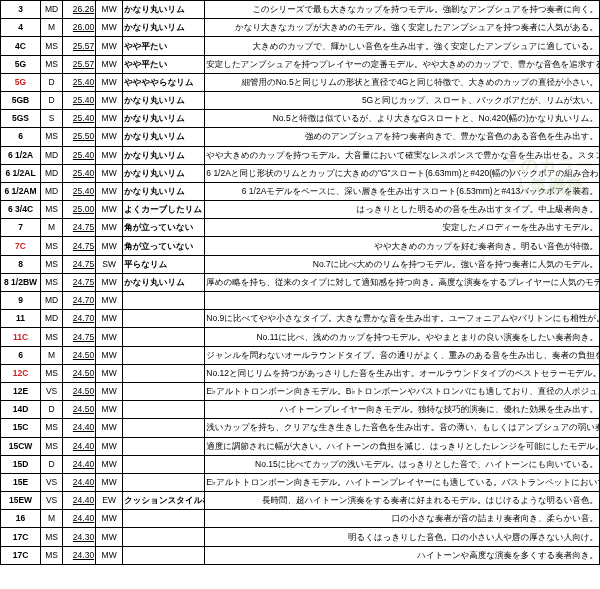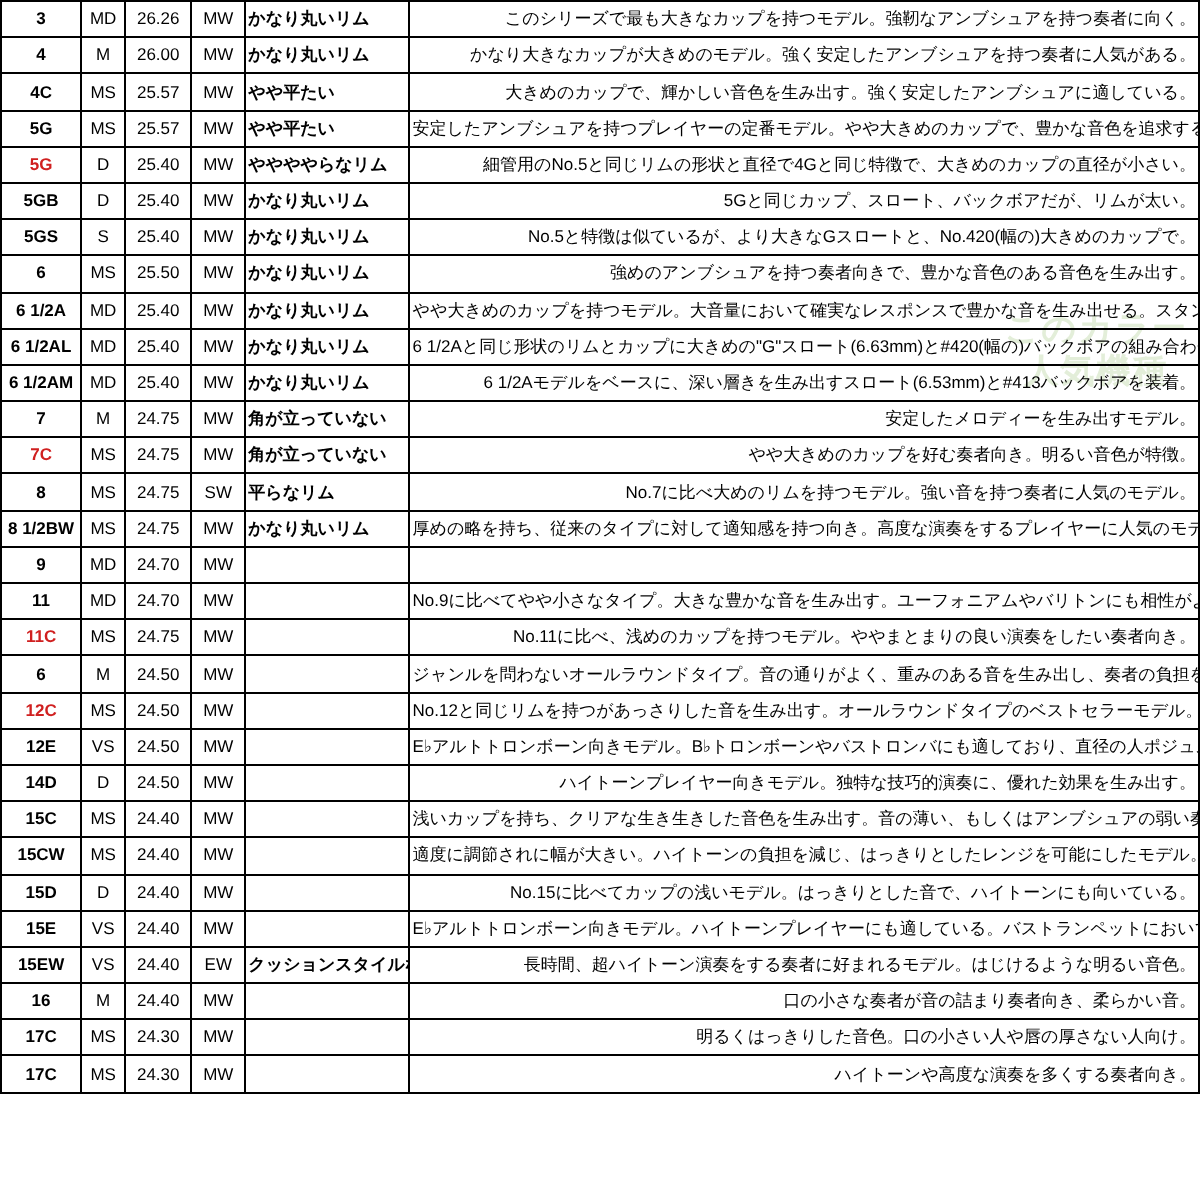--- a/index.html
+++ b/index.html
@@ -32,21 +32,21 @@
   col.c-model{width:40px;}
   col.c-cup{width:22px;}
   col.c-dia{width:33px;}
   col.c-mat{width:27px;}
   col.c-rim{width:82px;}
   col.c-desc{width:394px;}
 
   td.model{text-align:center;font-weight:bold;}
   td.model.bold-red{color:#d02020;}
   td.cup{text-align:center;}
-  td.dia{text-align:center;}
+  td.dia{text-align:right;text-decoration:underline;}
   td.mat{text-align:center;}
   td.rim{text-align:left;padding-left:3px;font-weight:bold;}
   td.desc{text-align:right;padding-left:2px;font-size:8.5px;}
 
   td.small-note{font-size:6.5px;}
 
   
   #watermark{
     position:absolute;
     right:6px;
@@ -130,21 +130,21 @@
           <td class="mat">MW</td>
           <td class="rim">かなり丸いリム</td>
           <td class="desc">5Gと同じカップ、スロート、バックボアだが、リムが太い。</td>
         </tr>
         <tr>
           <td class="model">5GS</td>
           <td class="cup">S</td>
           <td class="dia">25.40</td>
           <td class="mat">MW</td>
           <td class="rim">かなり丸いリム</td>
-          <td class="desc">No.5と特徴は似ているが、より大きなGスロートと、No.420(幅の)大きめのカップで。</td>
+          <td class="desc">No.5と特徴は似ているが、より大きなGスロートと、No.420(幅の)かなり丸いリム。</td>
         </tr>
         <tr>
           <td class="model">6</td>
           <td class="cup">MS</td>
           <td class="dia">25.50</td>
           <td class="mat">MW</td>
           <td class="rim">かなり丸いリム</td>
           <td class="desc">強めのアンブシュアを持つ奏者向きで、豊かな音色のある音色を生み出す。</td>
         </tr>
         <tr>
@@ -163,20 +163,28 @@
           <td class="rim">かなり丸いリム</td>
           <td class="desc">6 1/2Aと同じ形状のリムとカップに大きめの"G"スロート(6.63mm)と#420(幅の)バックボアの組み合わせでチャートン(ドイツ)的な音色をまとめる奏者に向く。細い抵抗を求める方に適する。</td>
         </tr>
         <tr>
           <td class="model">6 1/2AM</td>
           <td class="cup">MD</td>
           <td class="dia">25.40</td>
           <td class="mat">MW</td>
           <td class="rim">かなり丸いリム</td>
           <td class="desc">6 1/2Aモデルをベースに、深い層きを生み出すスロート(6.53mm)と#413バックボアを装着。</td>
+        </tr>
+        <tr>
+          <td class="model">6 3/4C</td>
+          <td class="cup">MS</td>
+          <td class="dia">25.00</td>
+          <td class="mat">MW</td>
+          <td class="rim">よくカーブしたリム</td>
+          <td class="desc">はっきりとした明るめの音を生み出すタイプ。中上級者向き。</td>
         </tr>
         <tr>
           <td class="model">7</td>
           <td class="cup">M</td>
           <td class="dia">24.75</td>
           <td class="mat">MW</td>
           <td class="rim">角が立っていない</td>
           <td class="desc">安定したメロディーを生み出すモデル。</td>
         </tr>
         <tr>

